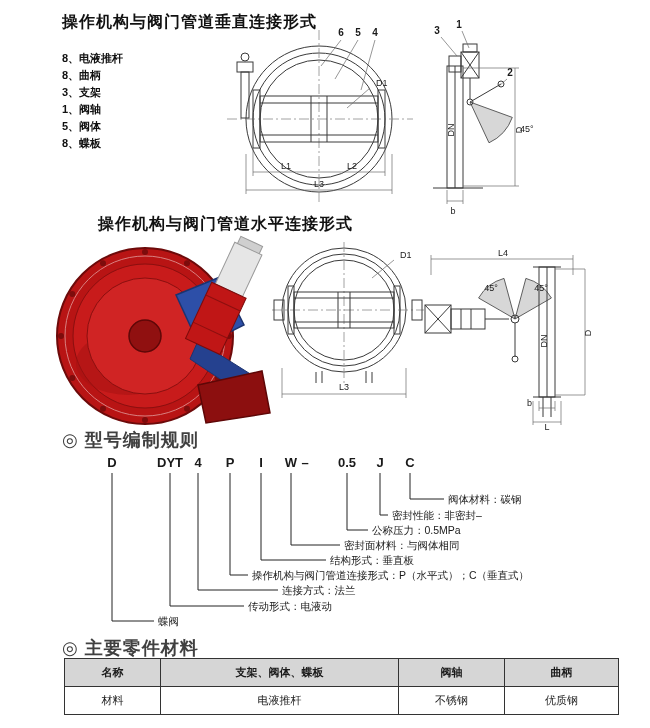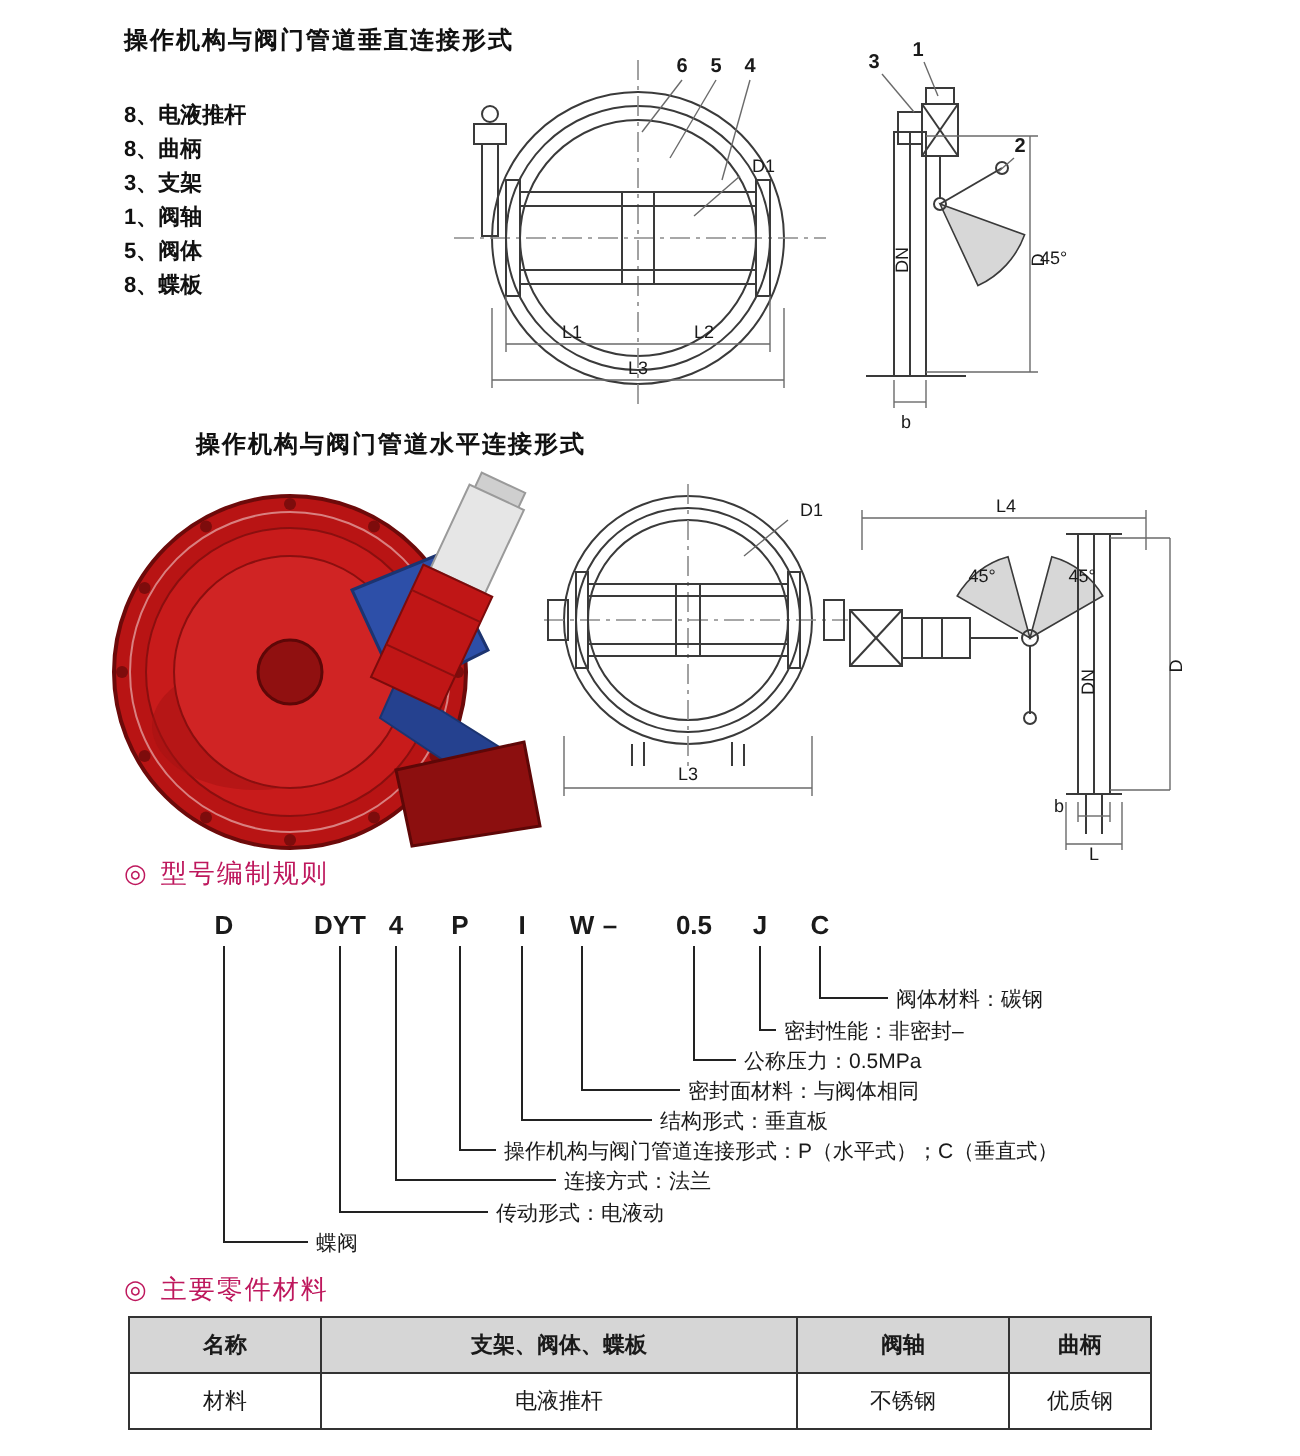--- a/index.html
+++ b/index.html
@@ -1,40 +1,40 @@
 <!DOCTYPE html>
 <html><head>
 <meta charset="utf-8">
 <style>
   * { margin:0; padding:0; box-sizing:border-box; }
   html,body { background:#ffffff; }
   .page {
     position:relative; width:650px; height:728px; background:#ffffff;
     font-family:"Liberation Sans","DejaVu Sans",sans-serif; color:#1a1a1a; overflow:hidden;
   }
-  .sec-title { position:absolute; font-size:12px; font-weight:bold; color:#111; letter-spacing:1px; }
+  .sec-title { position:absolute; font-size:16px; font-weight:bold; color:#111; letter-spacing:1px; }
   .parts-list { position:absolute; left:62px; top:50px; list-style:none; }
   .parts-list li { font-size:11px; font-weight:bold; line-height:17px; color:#111; }
-  .blue-header { position:absolute; font-size:13px; font-weight:normal; color:#be185d; letter-spacing:1px; }
+  .blue-header { position:absolute; font-size:18px; font-weight:bold; color:#404040; letter-spacing:1px; }
   .blue-header .icn { margin-right:6px; }
   svg { position:absolute; overflow:visible; }
   svg text { font-family:"Liberation Sans","DejaVu Sans",sans-serif; fill:#1a1a1a; }
   .ln { stroke:#3a3a3a; stroke-width:1; fill:none; }
   .thin { stroke:#6a6a6a; stroke-width:0.7; fill:none; }
   .cl { stroke:#8a8a8a; stroke-width:0.8; fill:none; stroke-dasharray:10 3 2 3; }
   .fan { fill:#c9c9c9; stroke:#3a3a3a; stroke-width:0.8; fill-opacity:0.75; }
   .dimtext { font-size:9px; }
   .callout { font-size:10px; font-weight:bold; }
   .treeline { stroke:#222; stroke-width:1; fill:none; }
   .token { font-size:13px; font-weight:bold; }
   .treelabel { font-size:10.5px; }
   .materials-table { position:absolute; left:64px; top:658px; border-collapse:collapse; }
   .materials-table td { border:1px solid #333; font-size:11px; text-align:center; height:28px; padding:0 4px; }
   .materials-table tr.head td { background:#d6d6d6; font-weight:bold; }
-  .c0{width:96px;} .c1{width:238px;margin-top:20px;} .c2{width:106px;} .c3{width:71px;}
+  .c0{width:96px;} .c1{width:238px;margin-top:20px;} .c2{width:106px;} .c3{width:114px;}
 </style>
 </head>
 <body>
 
 <div class="page">
 
   <div class="sec-title" style="left:62px; top:12px;">操作机构与阀门管道垂直连接形式</div>
 
   <ul class="parts-list">
     <li>8、电液推杆</li>

